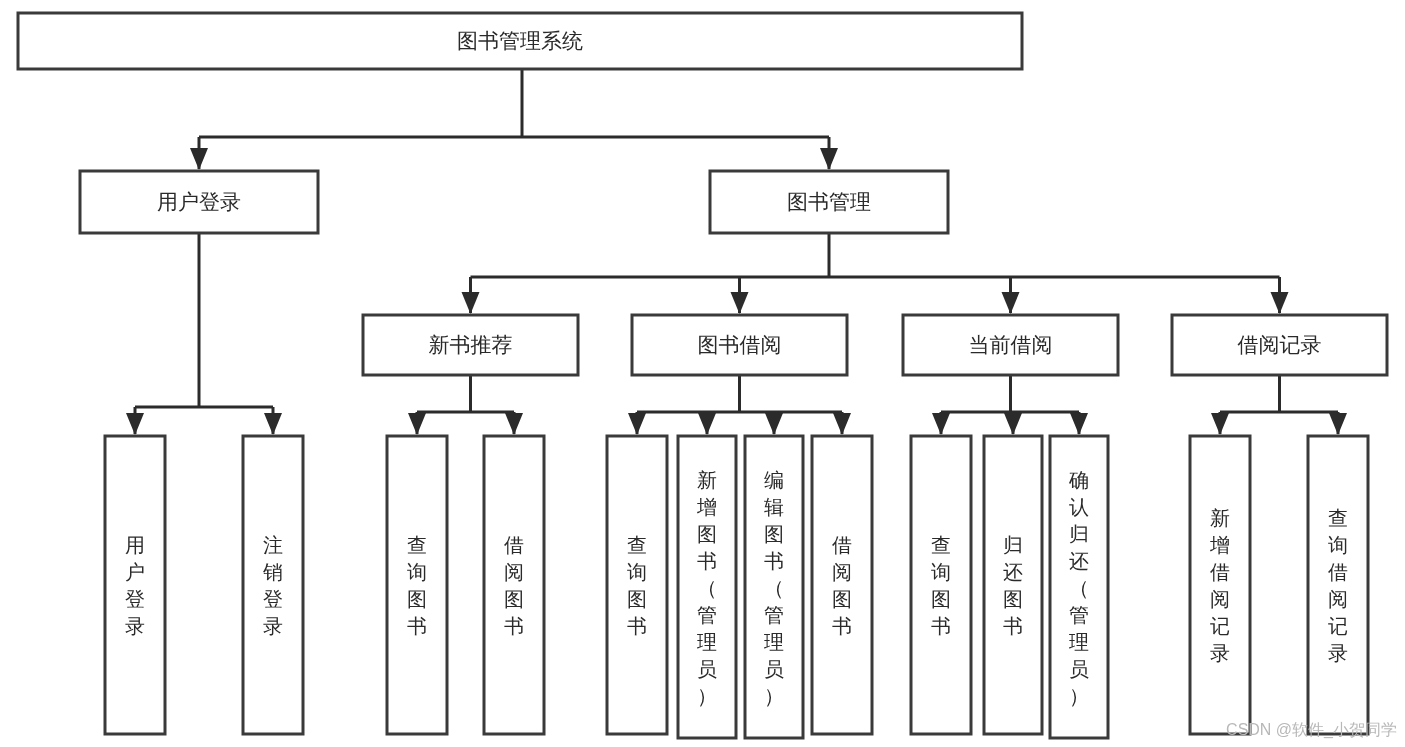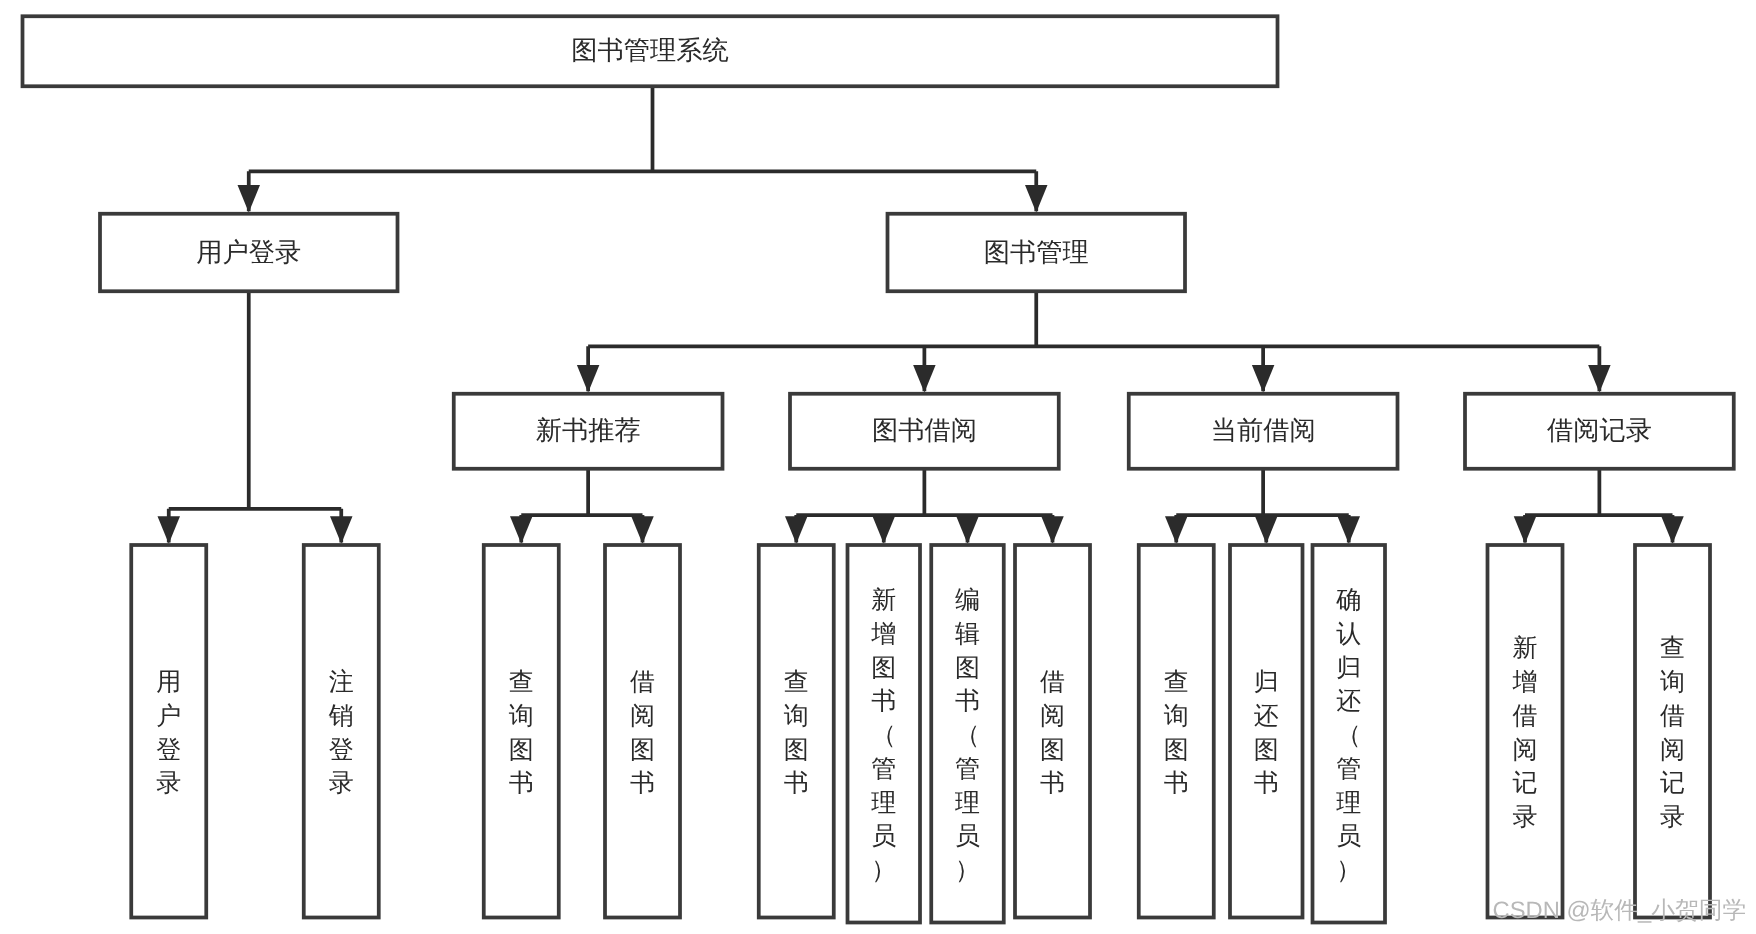--- a/index.html
+++ b/index.html
@@ -45,21 +45,21 @@
   }
   .arrowhead {
     fill: #2b2b2b;
     stroke: none;
   }
   .watermark {
     position: absolute;
     right: 8px;
     bottom: 6px;
     font-family: "Liberation Sans", "DejaVu Sans", sans-serif;
-    font-size: 19px;
+    font-size: 16px;
     color: #b8b8b8;
     white-space: nowrap;
     pointer-events: none;
   }
 </style>
 </head>
 <body>
 
 <svg id="diagram" viewBox="0 0 1405 747" xmlns="http://www.w3.org/2000/svg">
   <g id="connector-layer">

